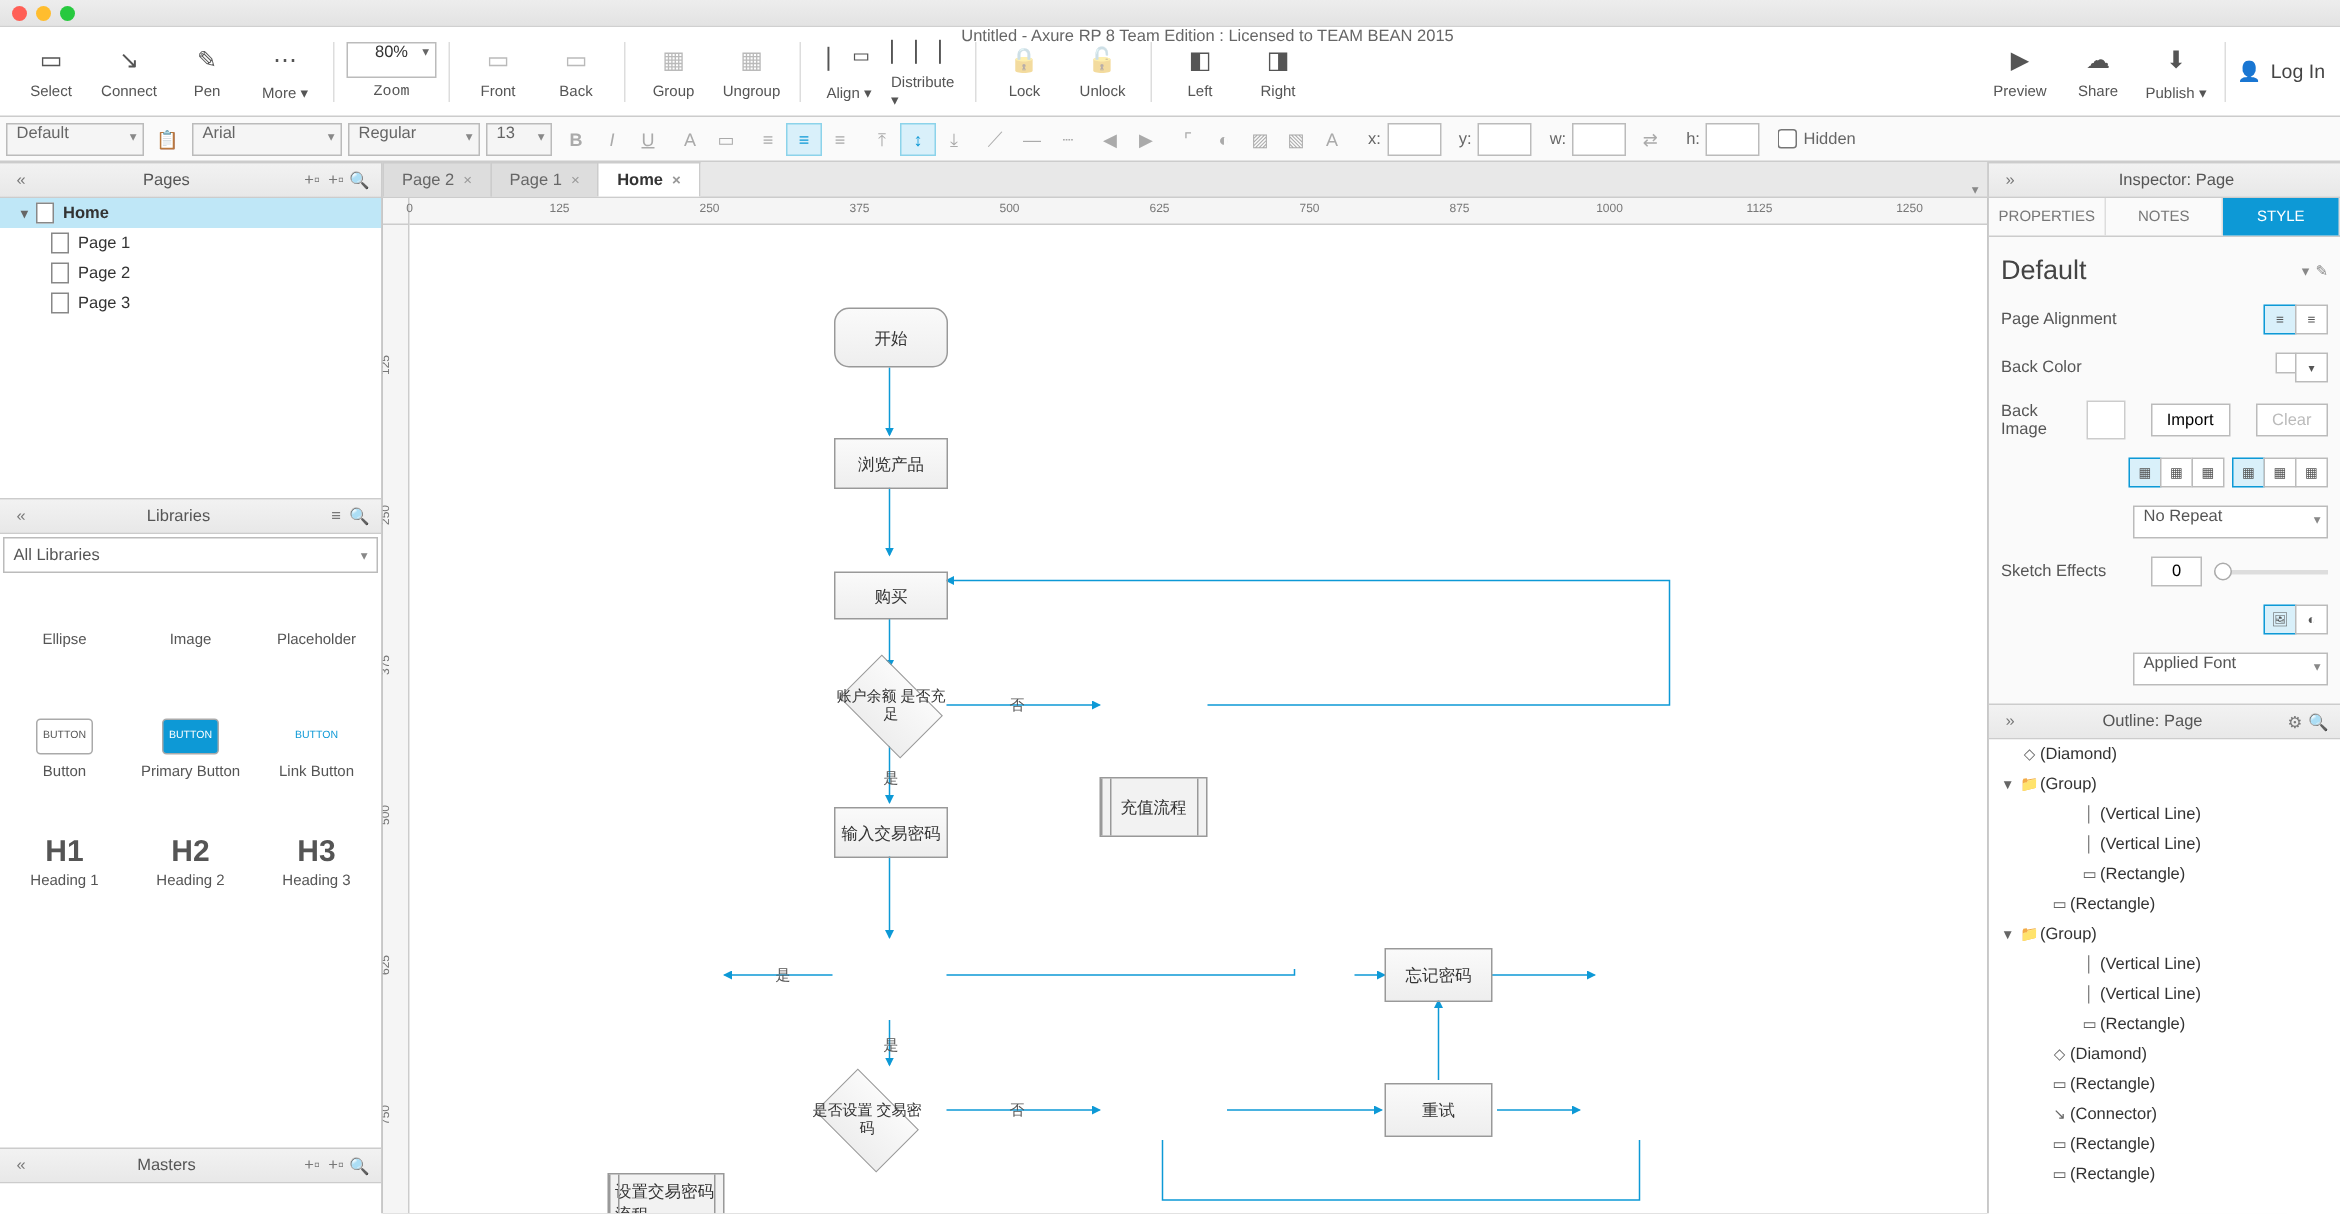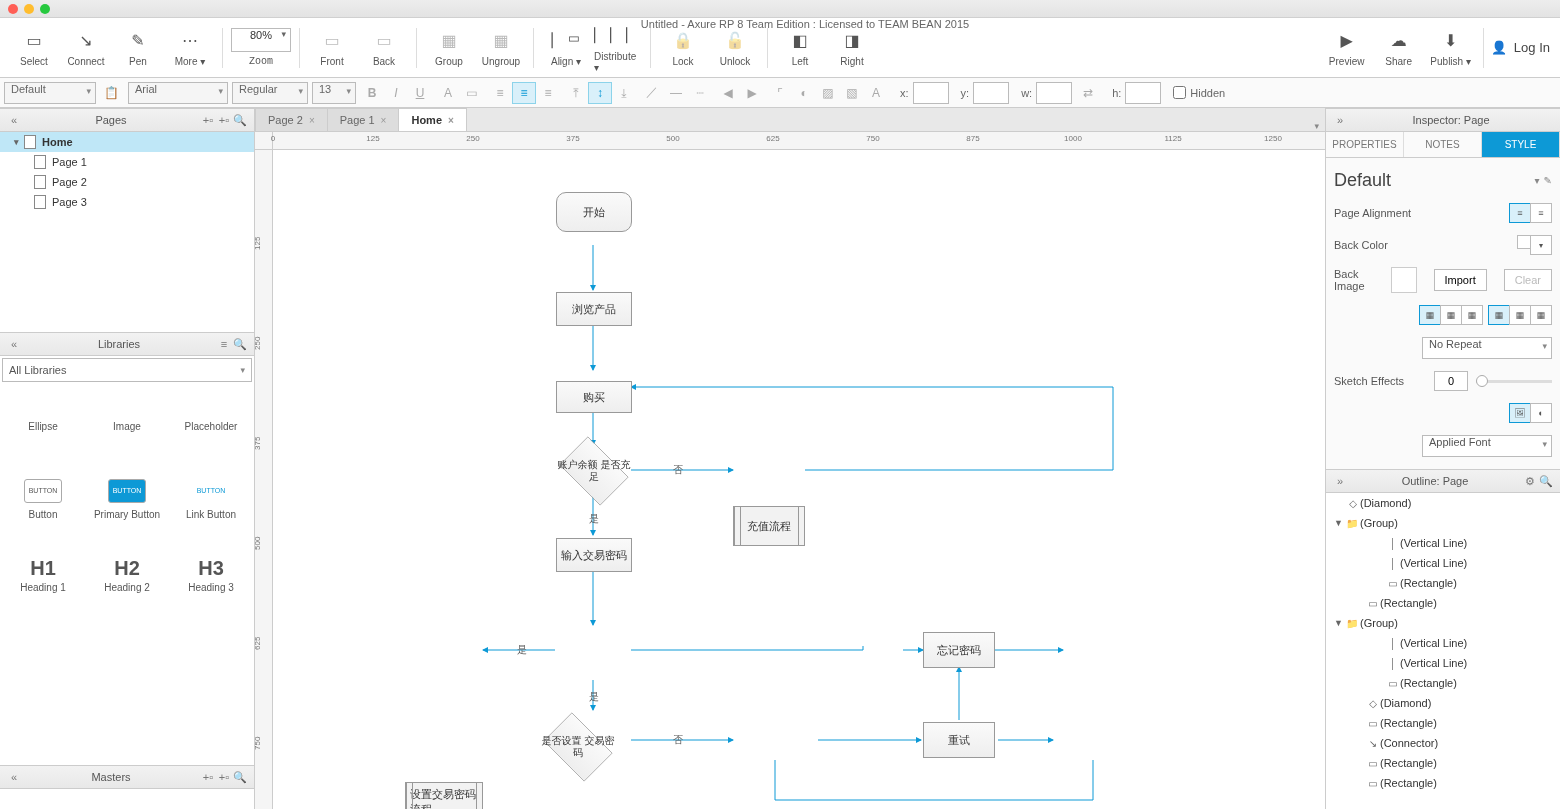--- a/index.html
+++ b/index.html
@@ -228,21 +228,21 @@
   <div class="login-btn">
       <span>👤</span>
       <span>Log In</span>
     </div>
 </div>
 
 <div class="props-toolbar">
   <div class="pt-select" style="width:92px">Default</div>
   <div class="pt-btn">📋</div>
   <div class="pt-select" style="width:100px">Arial</div>
-  <div class="pt-select" style="width:76px">Regular</div>
+  <div class="pt-select" style="width:88px">Regular</div>
   <div class="pt-select" style="width:44px">13</div>
   <div class="pt-grp">
     <div class="pt-btn">
         <b>B</b>
       </div>
     <div class="pt-btn">
         <i>I</i>
       </div>
     <div class="pt-btn">
         <u>U</u>
@@ -446,31 +446,31 @@
           <polyline points="358,500 590,500 590,496"></polyline>
           <line x1="630" y1="500" x2="650" y2="500" marker-end="url(#ah)"></line>
           <line x1="720" y1="500" x2="790" y2="500" marker-end="url(#ah)"></line>
           <line x1="358" y1="590" x2="460" y2="590" marker-end="url(#ah)"></line>
           <line x1="545" y1="590" x2="648" y2="590" marker-end="url(#ah)"></line>
           <line x1="725" y1="590" x2="780" y2="590" marker-end="url(#ah)"></line>
           <polyline points="686,570 686,517" marker-end="url(#ah)"></polyline>
           <polyline points="820,610 820,650 502,650 502,610"></polyline>
         </svg>
 
-        <div class="fc fc-box fc-round" style="left:283px; top:42px; width:76px; height:40px;">开始</div>
+        <div class="fc fc-box fc-round" style="left:283px; top:55px; width:76px; height:40px;">开始</div>
         <div class="fc fc-box" style="left:283px; top:142px; width:76px; height:34px;">浏览产品</div>
         <div class="fc fc-box" style="left:283px; top:221px; width:76px; height:32px;margin-top:10px;">购买</div>
         <div class="fc fc-diamond" style="left:281px; top:293px;">
             <div class="diamond-bg"></div>
             <div class="diamond-txt">账户余额
 是否充足</div>
           </div>
         <div class="fc-lbl" style="left:400px; top:313px;">否</div>
         <div class="fc-lbl" style="left:316px; top:362px;">是</div>
-        <div class="fc fc-double" style="left:460px; top:300px; width:72px; height:40px;">
+        <div class="fc fc-double" style="left:460px; top:312px; width:72px; height:40px;">
             <span>充值流程</span>
           </div>
         <div class="fc fc-box" style="left:283px; top:388px; width:76px; height:34px;">输入交易密码</div>
         <div class="fc fc-diamond" style="left:265px; top:473px;">
             <div class="diamond-bg"></div>
             <div class="diamond-txt">是否设置
 交易密码</div>
           </div>
         <div class="fc-lbl" style="left:244px; top:493px;">是</div>
         <div class="fc-lbl" style="left:316px; top:540px;">是</div>

